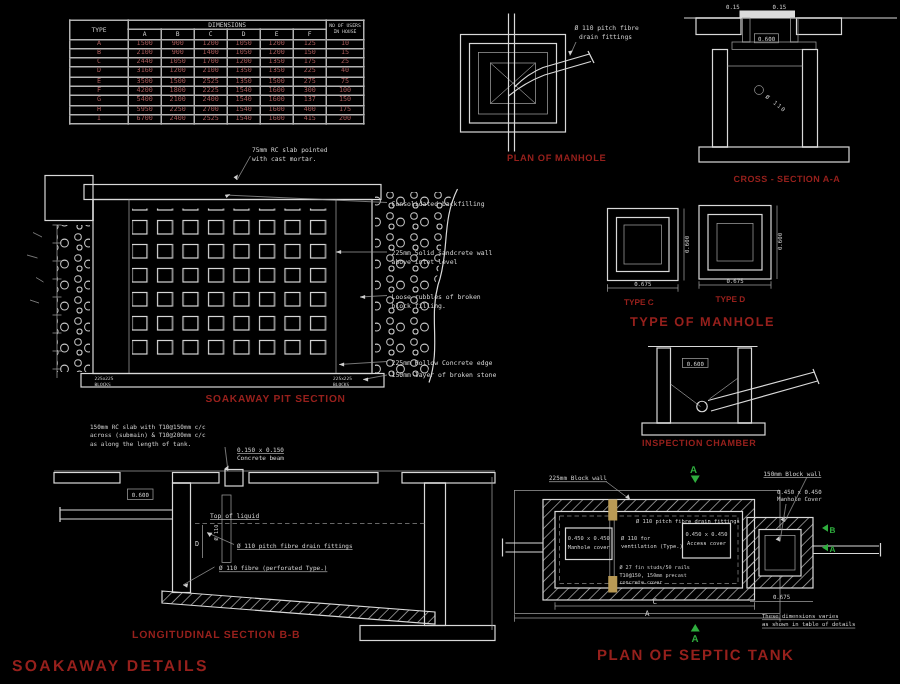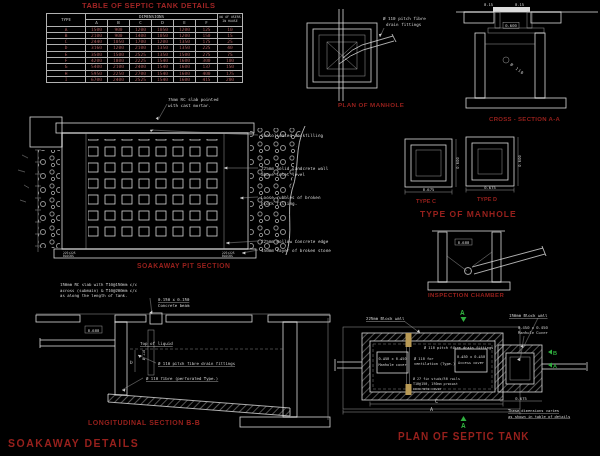--- a/index.html
+++ b/index.html
@@ -287,21 +287,20 @@
 
       <text x="508" y="412" font-size="3.7" class="t tu">These dimensions varies</text>
       <text x="508" y="417.5" font-size="3.7" class="t tu">as shown in table of details</text>
 
       <text x="398" y="440" font-size="10" class="red" letter-spacing="1">PLAN OF SEPTIC TANK</text>
     </g>
 
     <text x="8" y="447" font-size="10.5" class="red" letter-spacing="1.5">SOAKAWAY  DETAILS</text>
   </svg>
 
-  <div id="tbl-title">TABLE OF SEPTIC TANK DETAILS</div>
   <table id="septic-table">
     <thead>
       <tr>
         <th class="ct" rowspan="2">TYPE</th>
         <th colspan="6">DIMENSIONS</th>
         <th class="cu users-h" rowspan="2">
           <div>NO OF USERS</div>
           <div>IN HOUSE</div>
         </th>
       </tr>

